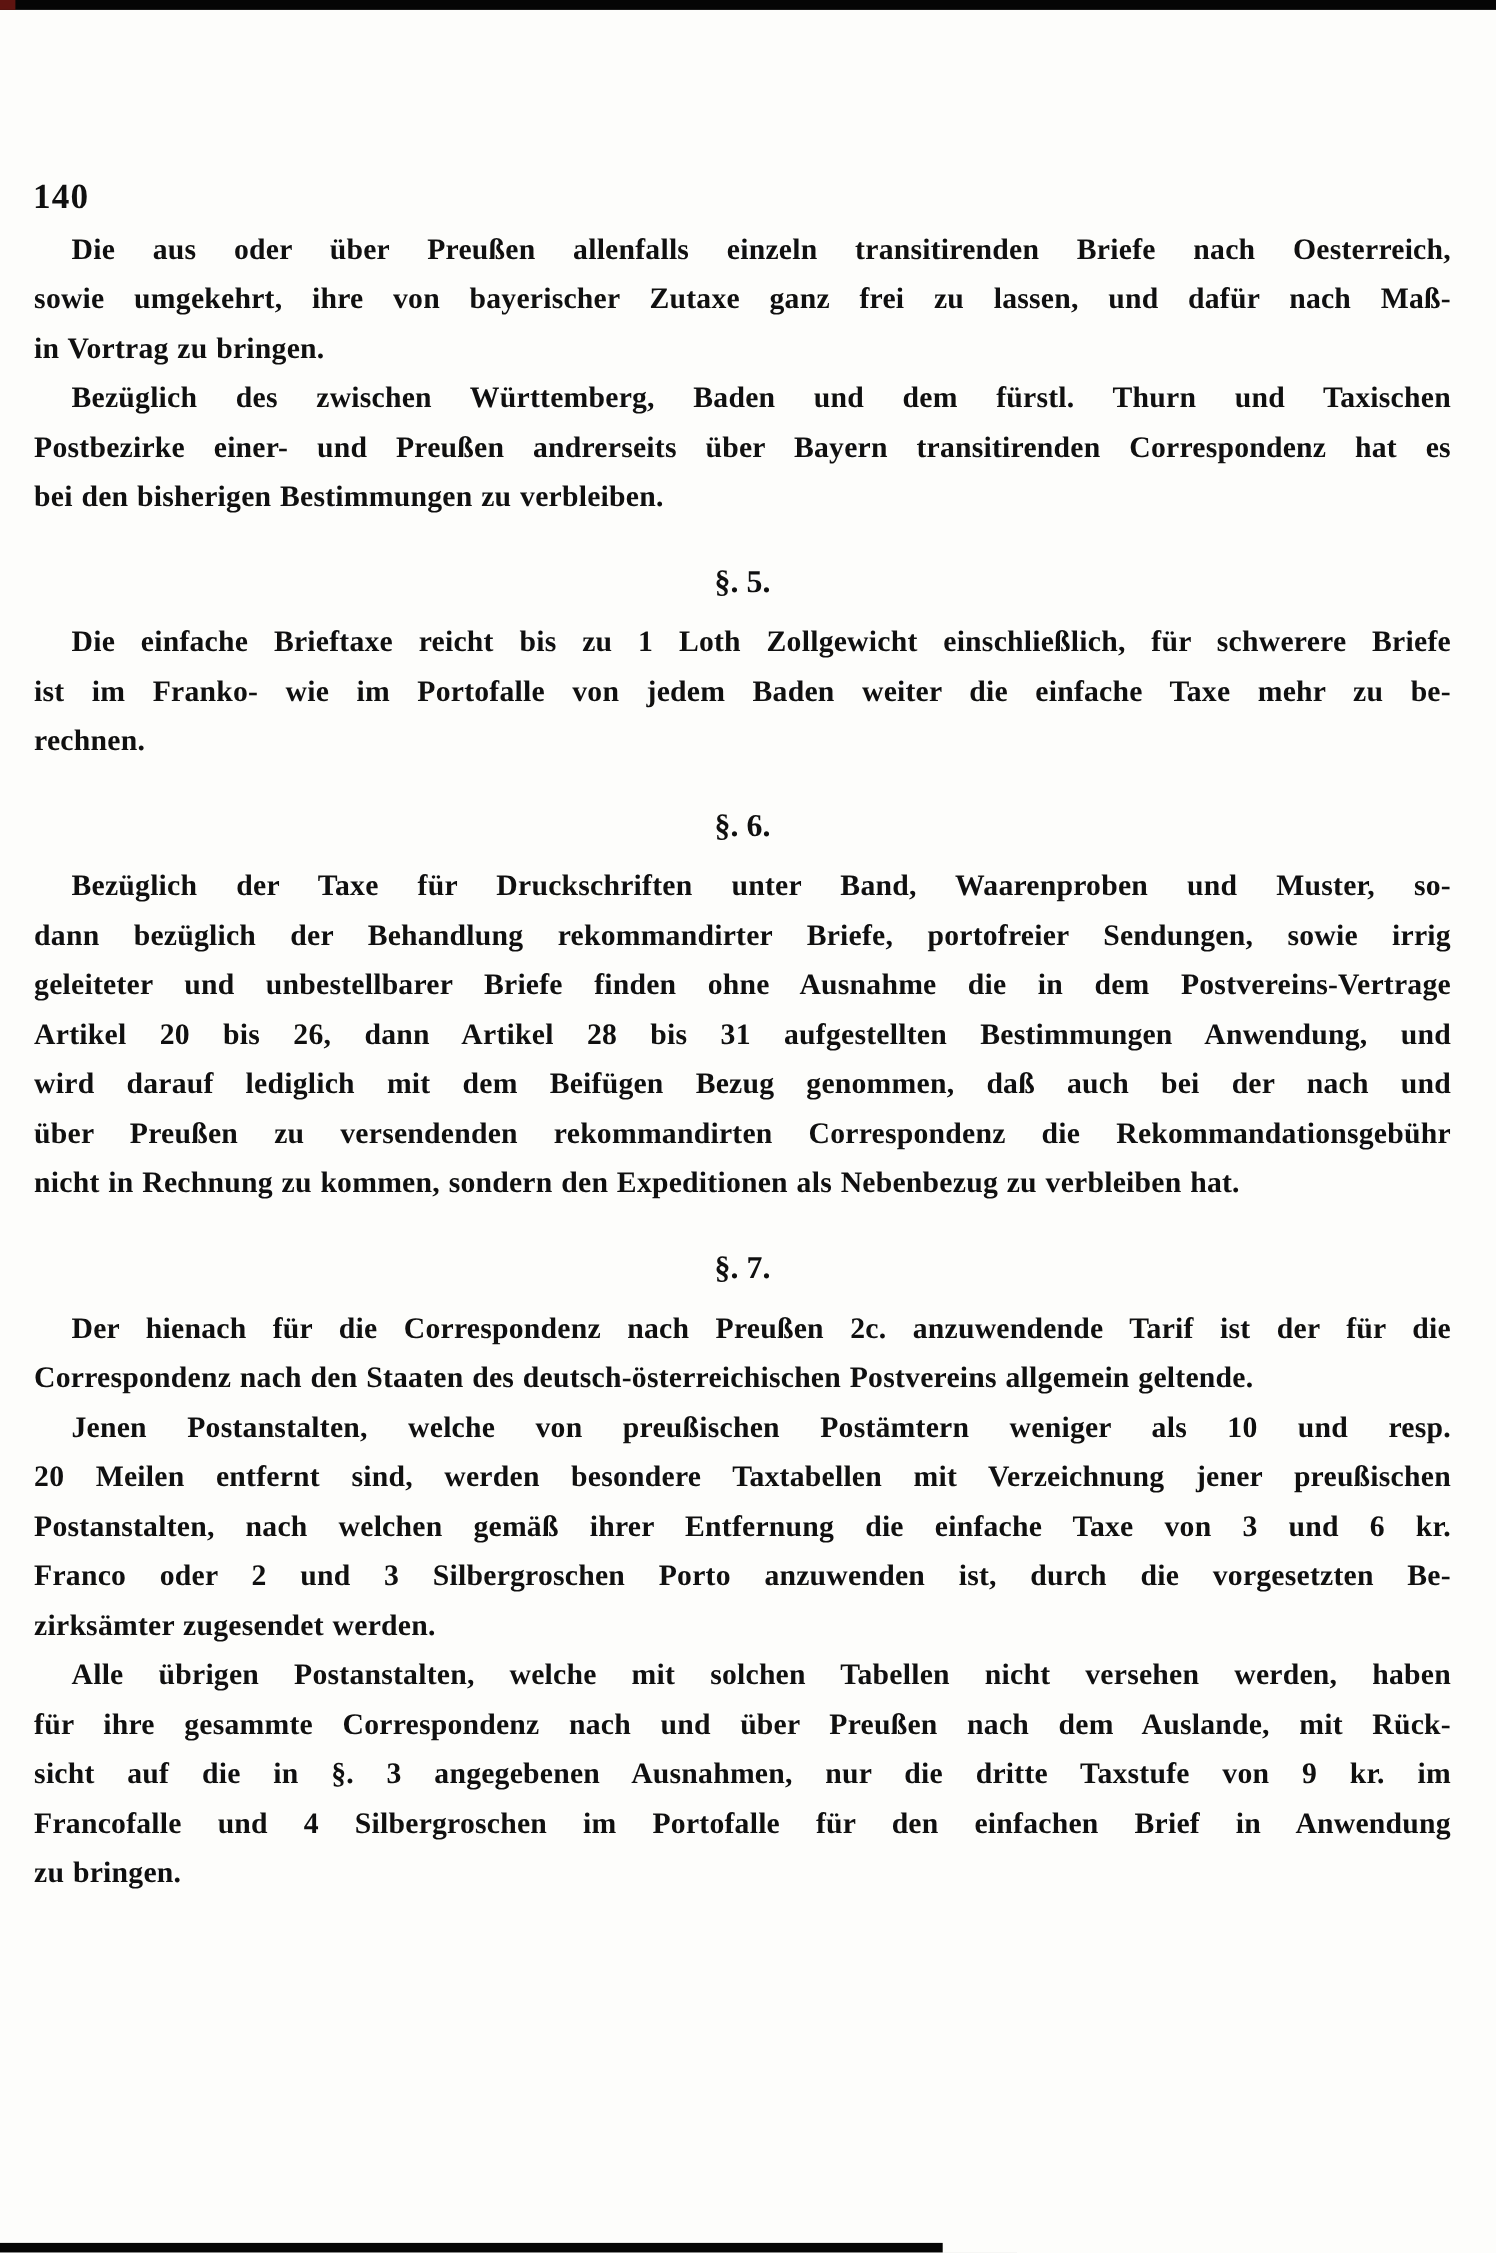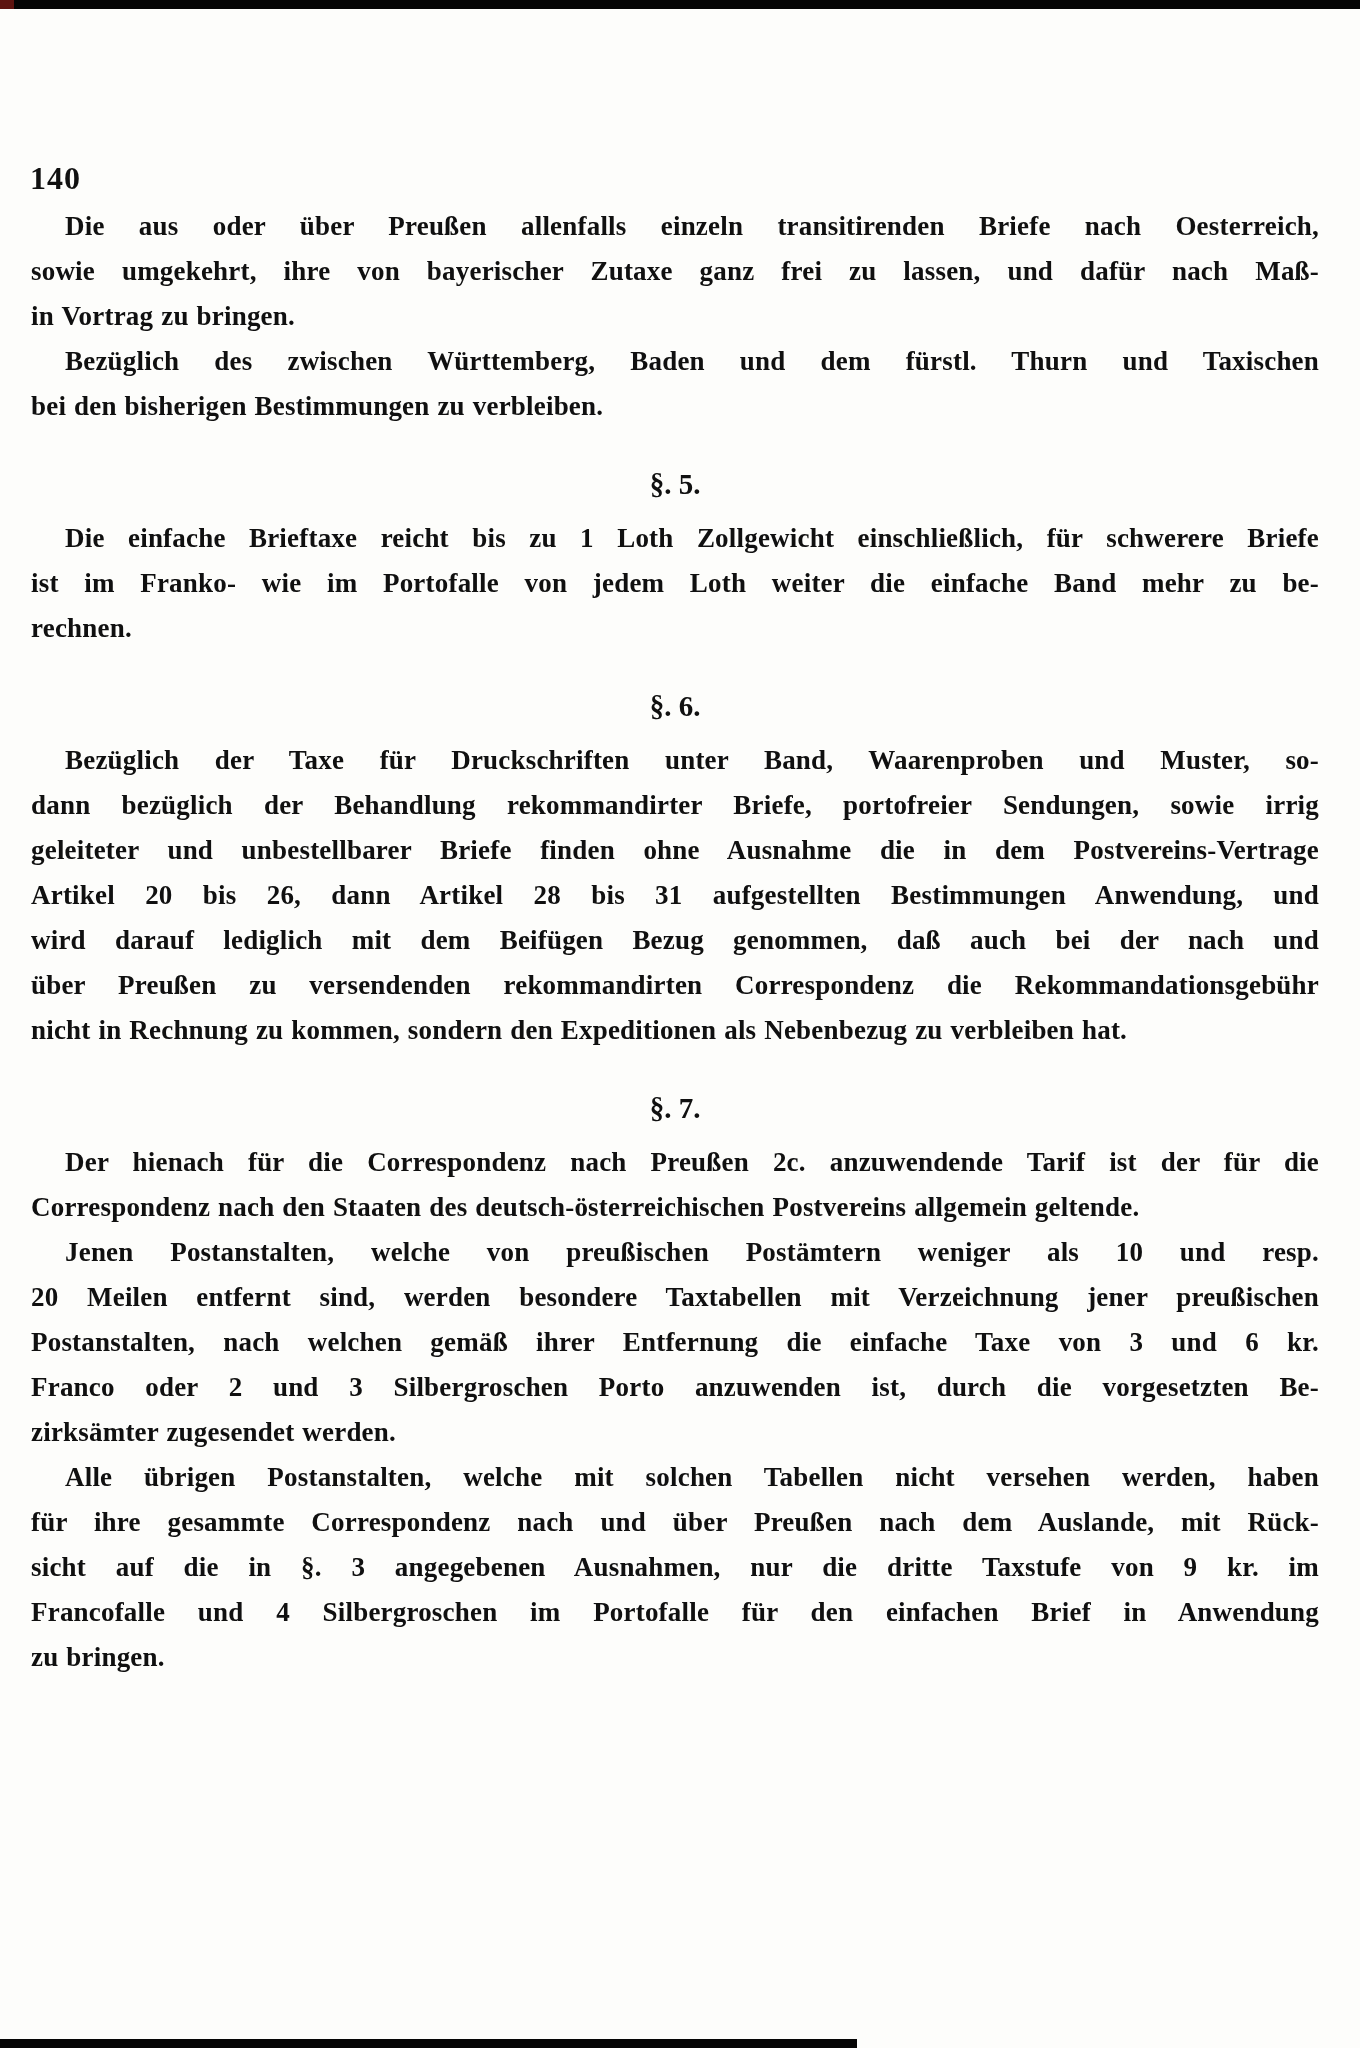--- a/index.html
+++ b/index.html
@@ -86,26 +86,27 @@
   <div class="page-number">140</div>
 
   <div class="text-block" id="text-block">
       <div class="paragraph">
         <div class="line first">Die aus oder über Preußen allenfalls einzeln transitirenden Briefe nach Oesterreich,</div>
         <div class="line">sowie umgekehrt, ihre von bayerischer Zutaxe ganz frei zu lassen, und dafür nach Maß-</div>
         <div class="line last">in Vortrag zu bringen.</div>
       </div>
       <div class="paragraph">
         <div class="line first">Bezüglich des zwischen Württemberg, Baden und dem fürstl. Thurn und Taxischen</div>
+        <div class="line">Postbezirke einer- und Preußen andrerseits über Bayern transitirenden Correspondenz hat es</div>
         <div class="line last">bei den bisherigen Bestimmungen zu verbleiben.</div>
       </div>
       <div class="heading">§. 5.</div>
       <div class="paragraph">
         <div class="line first">Die einfache Brieftaxe reicht bis zu 1 Loth Zollgewicht einschließlich, für schwerere Briefe</div>
-        <div class="line">ist im Franko- wie im Portofalle von jedem Loth weiter die einfache Band mehr zu be-</div>
+        <div class="line">ist im Franko- wie im Portofalle von jedem Baden weiter die einfache Taxe mehr zu be-</div>
         <div class="line last">rechnen.</div>
       </div>
       <div class="heading">§. 6.</div>
       <div class="paragraph">
         <div class="line first">Bezüglich der Taxe für Druckschriften unter Band, Waarenproben und Muster, so-</div>
         <div class="line">dann bezüglich der Behandlung rekommandirter Briefe, portofreier Sendungen, sowie irrig</div>
         <div class="line">geleiteter und unbestellbarer Briefe finden ohne Ausnahme die in dem Postvereins-Vertrage</div>
         <div class="line">Artikel 20 bis 26, dann Artikel 28 bis 31 aufgestellten Bestimmungen Anwendung, und</div>
         <div class="line">wird darauf lediglich mit dem Beifügen Bezug genommen, daß auch bei der nach und</div>
         <div class="line">über Preußen zu versendenden rekommandirten Correspondenz die Rekommandationsgebühr</div>

